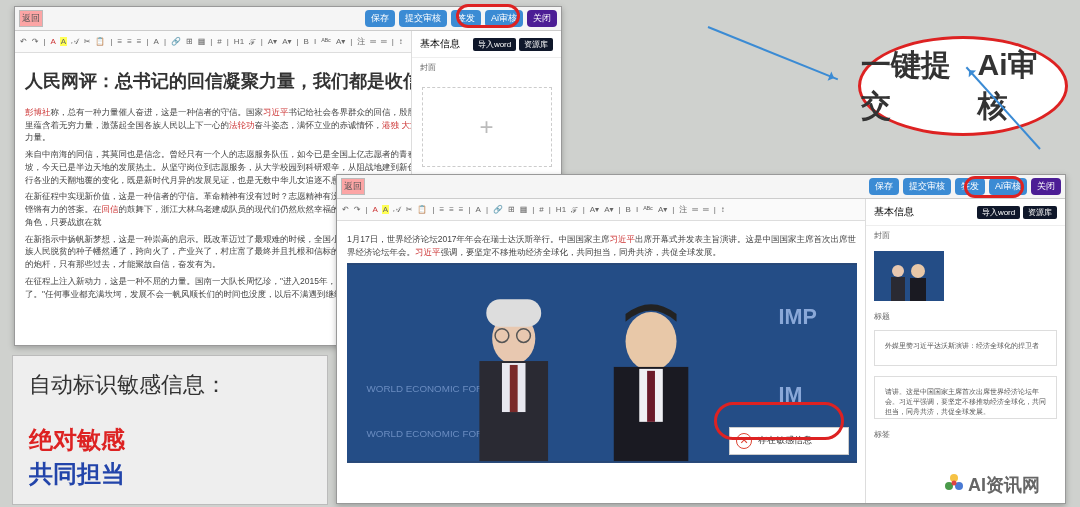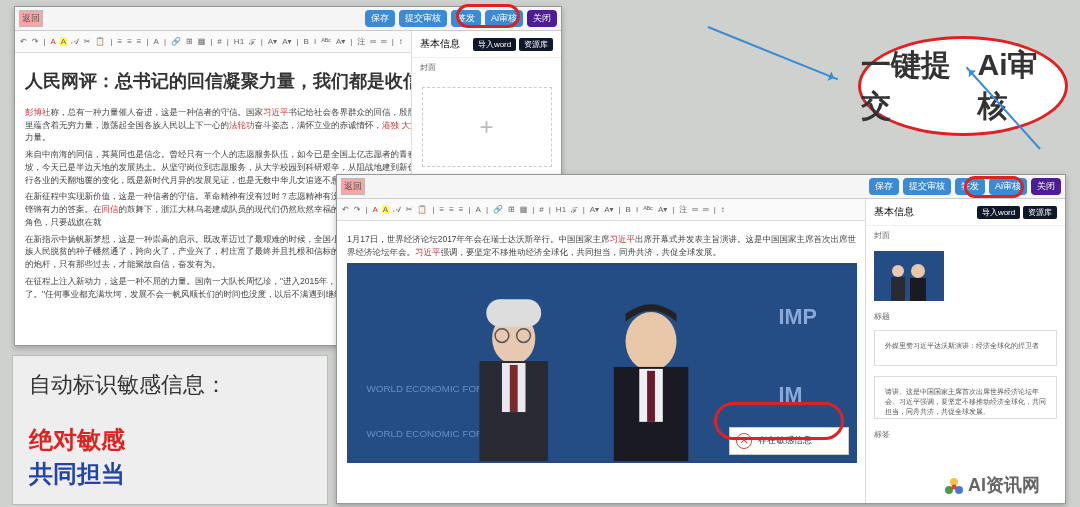--- a/index.html
+++ b/index.html
@@ -31,21 +31,21 @@
 .lbl-red{font-size:24px;color:#d22;font-weight:700;margin-top:24px}
 .lbl-blue{font-size:24px;color:#24a;font-weight:700;margin-top:2px}
 .callout{position:absolute;right:12px;top:36px;width:210px;height:100px;border:3px solid #d22;border-radius:50%/50%;display:flex;flex-direction:row;align-items:center;justify-content:center;background:#fff}
 .callout div{font-size:30px;font-weight:700;color:#333}
 .ring{position:absolute;border:3px solid #d22;border-radius:20px}
 .arrow{position:absolute;background:#3b8bd4}
 .arrow.diag1{width:140px;height:2px;transform-origin:left;top:26px;left:708px;transform:rotate(22deg)}
 .arrow.diag2{width:110px;height:2px;transform-origin:right;top:148px;left:930px;transform:rotate(48deg)}
 .arrow::after{content:"";position:absolute;right:-1px;top:-4px;border:5px solid transparent;border-left-color:#3b8bd4}
 .arrow.diag2::after{right:auto;left:-1px;border-left-color:transparent;border-right-color:#3b8bd4}
-.wm{position:absolute;right:40px;bottom:10px;font-size:18px;font-weight:700;color:#666;display:flex;align-items:flex-end;gap:4px}
+.wm{position:absolute;right:40px;bottom:10px;font-size:18px;font-weight:700;color:#666;display:flex;align-items:flex-start;gap:4px}
 .wm .logo{width:20px;height:20px;}
 svg.photo{width:100%;height:100%}
 </style>
 </head>
 <body>
 
 <div class="win" style="left:14px;top:6px;width:548px;height:340px">
   <div class="hbar">
     <span class="back">返回</span>
     <span class="spacer"></span>

